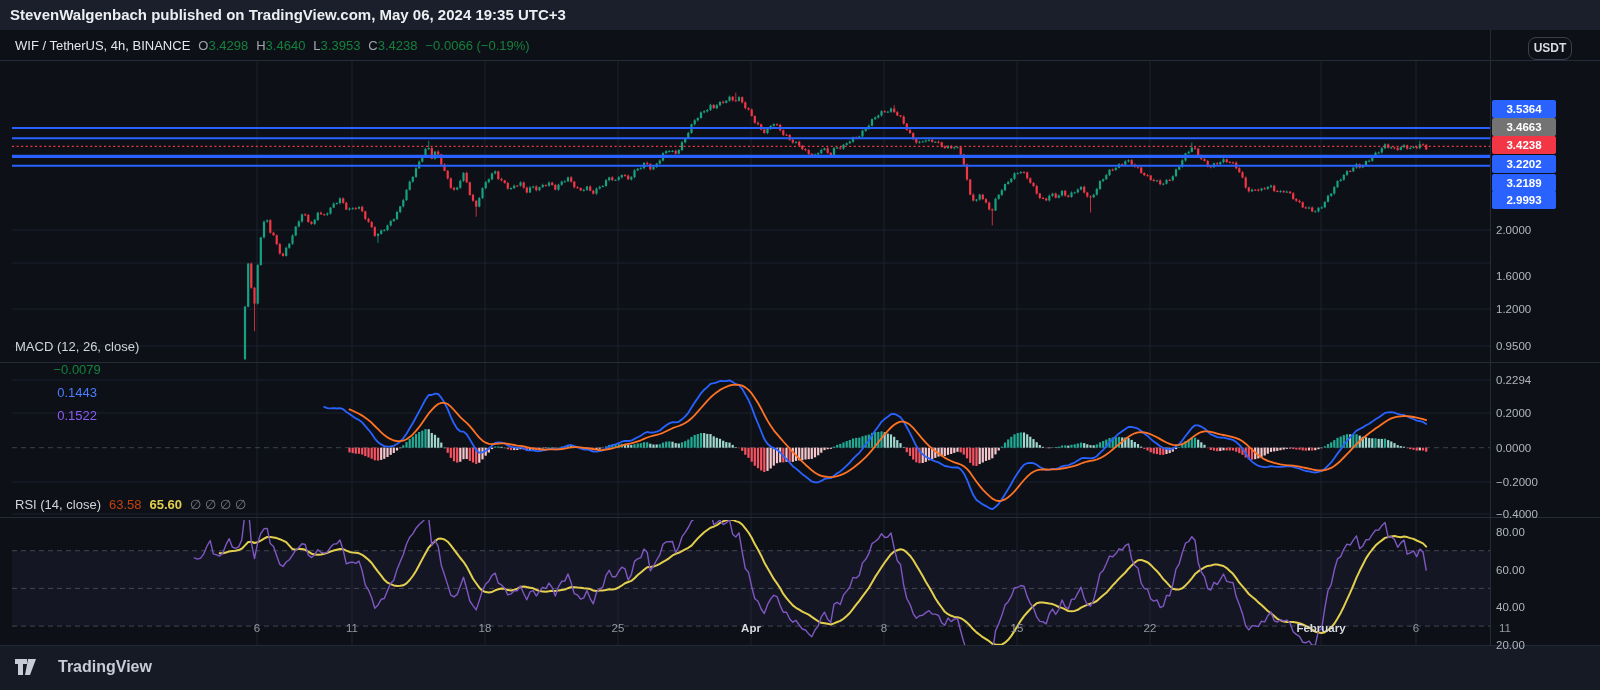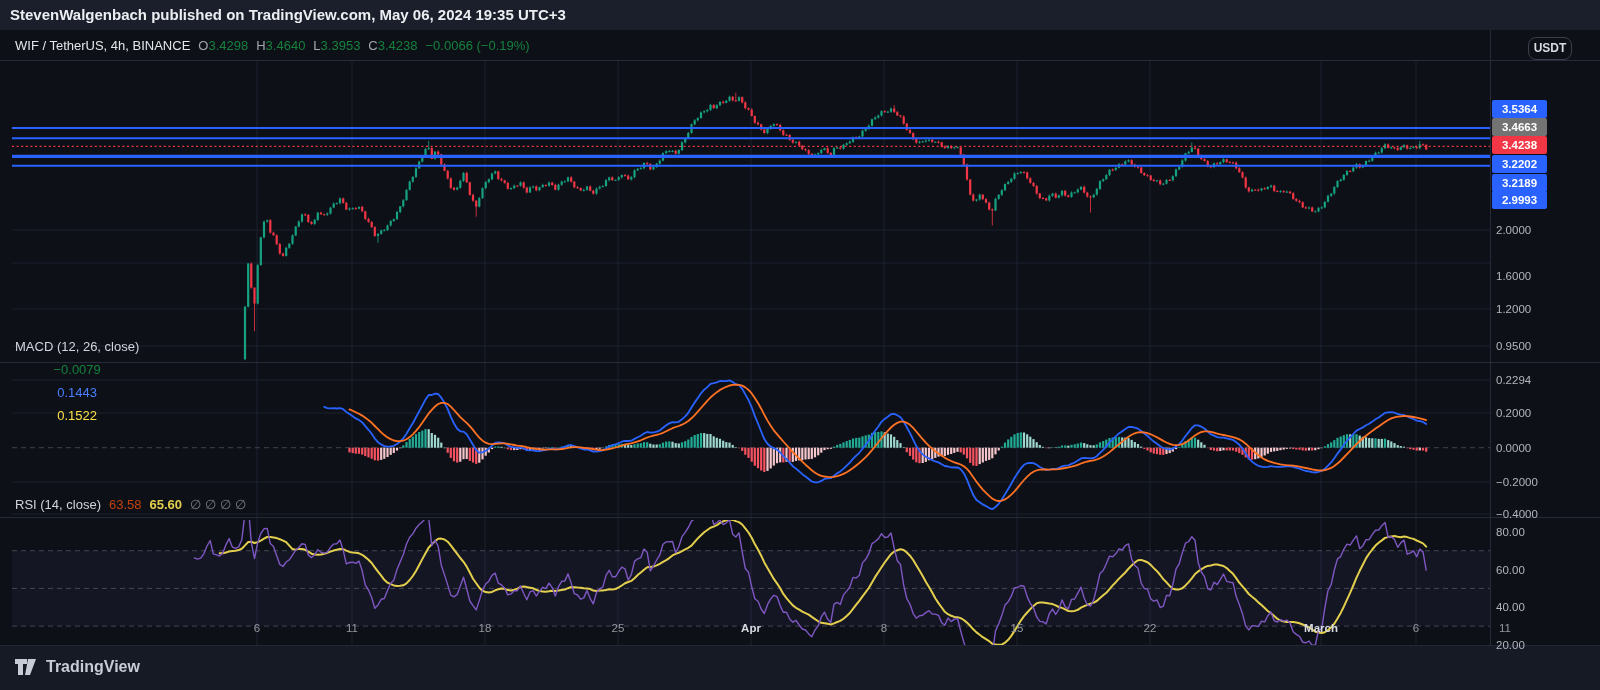--- a/index.html
+++ b/index.html
@@ -7,35 +7,35 @@
   #topstrip{position:absolute;left:0;top:0;width:1600px;height:44px;background:#1a1f2b;}
   #topstrip .pub{position:absolute;left:10px;top:0;line-height:30px;font-size:15px;font-weight:bold;color:#eceef2;}
   #chartarea{position:absolute;left:0;top:30px;width:1600px;height:615px;background:#0d1117;}
   #chartsvg{position:absolute;left:0;top:0;}
   .legend{position:absolute;display:flex;align-items:center;gap:8px;font-size:13px;white-space:nowrap;z-index:5;}
   #symbolrow{left:15px;top:8px;color:#d8dbe0;}
   #symbolrow .t{color:#e4e6ea;}
   .lab{color:#a3a6af;}
   .red{color:#15803d;}
   .blue{color:#4a7dff;}
-  .orange{color:#fde047;text-align:center;}
+  .orange{color:#8b5cf6;text-align:center;}
   .purple{color:#c2410c;}
   .yellow{color:#e3cf4d;font-weight:bold;}
   .grey{color:#787b86;}
   #macdrow{left:15px;top:309px;color:#d1d4dc;flex-direction:column;}
   #rsirow{left:15px;top:467px;color:#d1d4dc;}
   .axis-label{position:absolute;left:1496px;font-size:11.5px;color:#b2b5be;transform:translateY(-50%);z-index:4;}
   .time-label{position:absolute;font-size:11.5px;color:#9598a1;transform:translateX(-50%);top:592px;z-index:4;}
   .time-label.bold{color:#d7dae0;font-weight:bold;}
-  .price-tag{position:absolute;left:1492px;width:55px;height:18px;border-radius:2px;color:#fff;
+  .price-tag{position:absolute;left:1492px;width:64px;height:18px;border-radius:2px;color:#fff;
      font-size:11.5px;font-weight:bold;text-align:center;line-height:18px;transform:translateY(-50%);z-index:6;}
   #usdtbtn{position:absolute;left:1528px;top:7px;width:42px;height:21px;border:1px solid #3a3f4b;border-radius:8px;
      color:#d8dbe0;font-size:12px;font-weight:bold;text-align:center;line-height:21px;z-index:6;background:transparent;}
   #footer{position:absolute;left:0;top:645px;width:1600px;height:45px;background:#151a24;border-top:1px solid #232837;}
-  #brand{position:absolute;left:14px;top:11px;display:flex;align-items:center;gap:8px;}
+  #brand{position:absolute;left:14px;top:11px;display:flex;align-items:center;gap:20px;}
   #brandname{font-size:16px;font-weight:bold;color:#c7ccd6;}
 </style>
 </head>
 <body>
 
 <div id="topstrip">
   <div class="pub">StevenWalgenbach published on TradingView.com, May 06, 2024 19:35 UTC+3</div>
 </div>
 
 <div id="chartarea">
@@ -1244,21 +1244,21 @@
     </div>
   <div id="timelabels">
       <div class="time-label" style="left:257px">6</div>
       <div class="time-label" style="left:352px">11</div>
       <div class="time-label" style="left:485px">18</div>
       <div class="time-label" style="left:618px">25</div>
       <div class="time-label bold" style="left:751px">Apr</div>
       <div class="time-label" style="left:884px">8</div>
       <div class="time-label" style="left:1017px">15</div>
       <div class="time-label" style="left:1150px">22</div>
-      <div class="time-label bold" style="left:1321px">March</div>
+      <div class="time-label bold" style="left:1321px">February</div>
       <div class="time-label" style="left:1416px">6</div>
       <div class="time-label" style="left:1505px">11</div>
     </div>
 </div>
 
 <div id="footer">
   <div id="brand">
     <svg width="24" height="20" viewBox="0 0 24 20">
       <path d="M1 2 h12 v5 h-4 v11 h-5 v-11 h-3 z" fill="#c7ccd6"></path>
       <path d="M14 2 h8 l-6 16 h-5 z" fill="#c7ccd6"></path>

